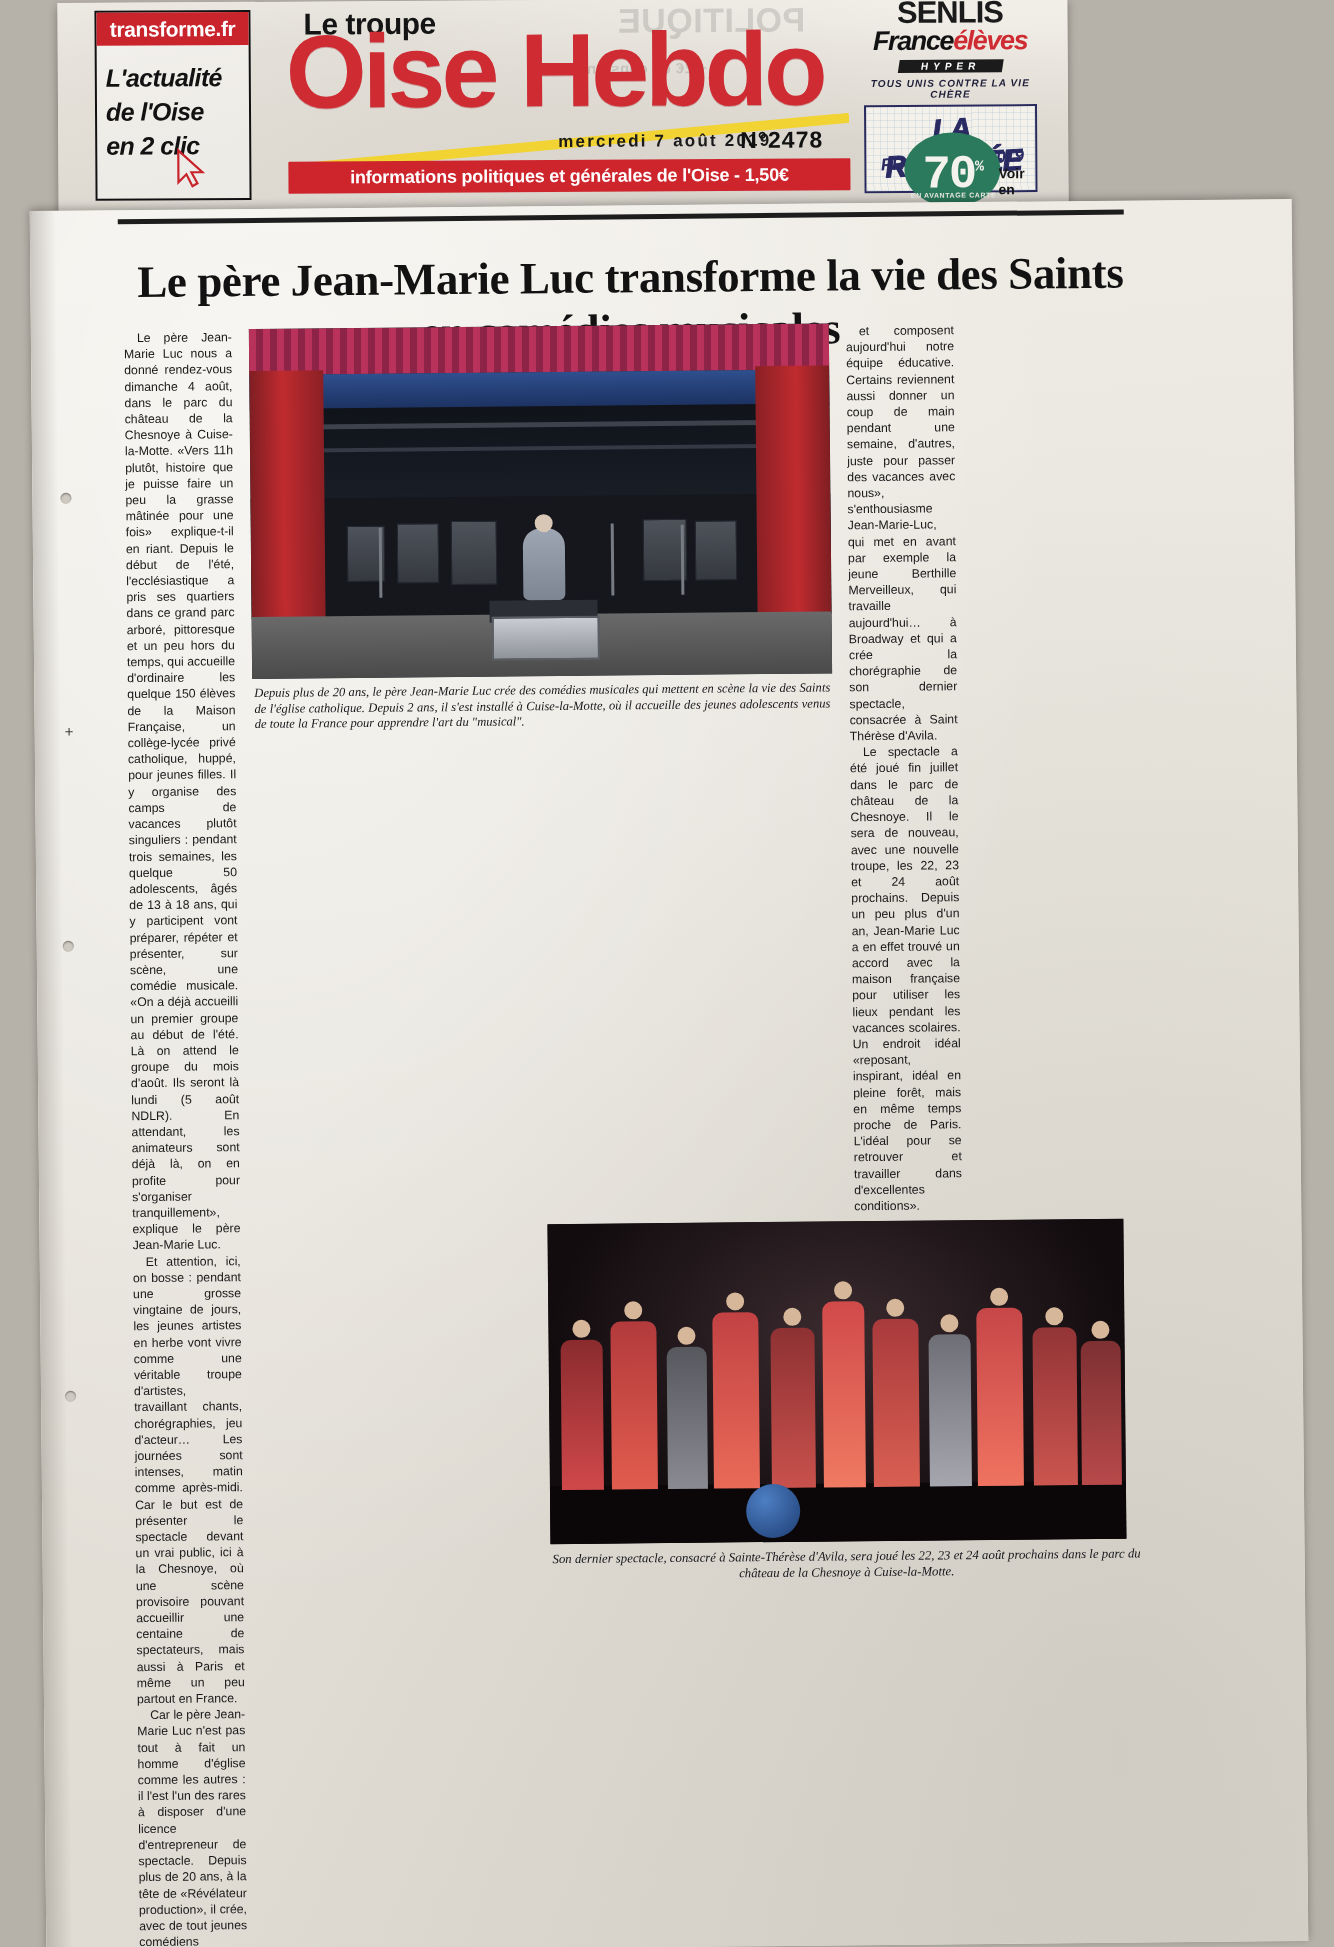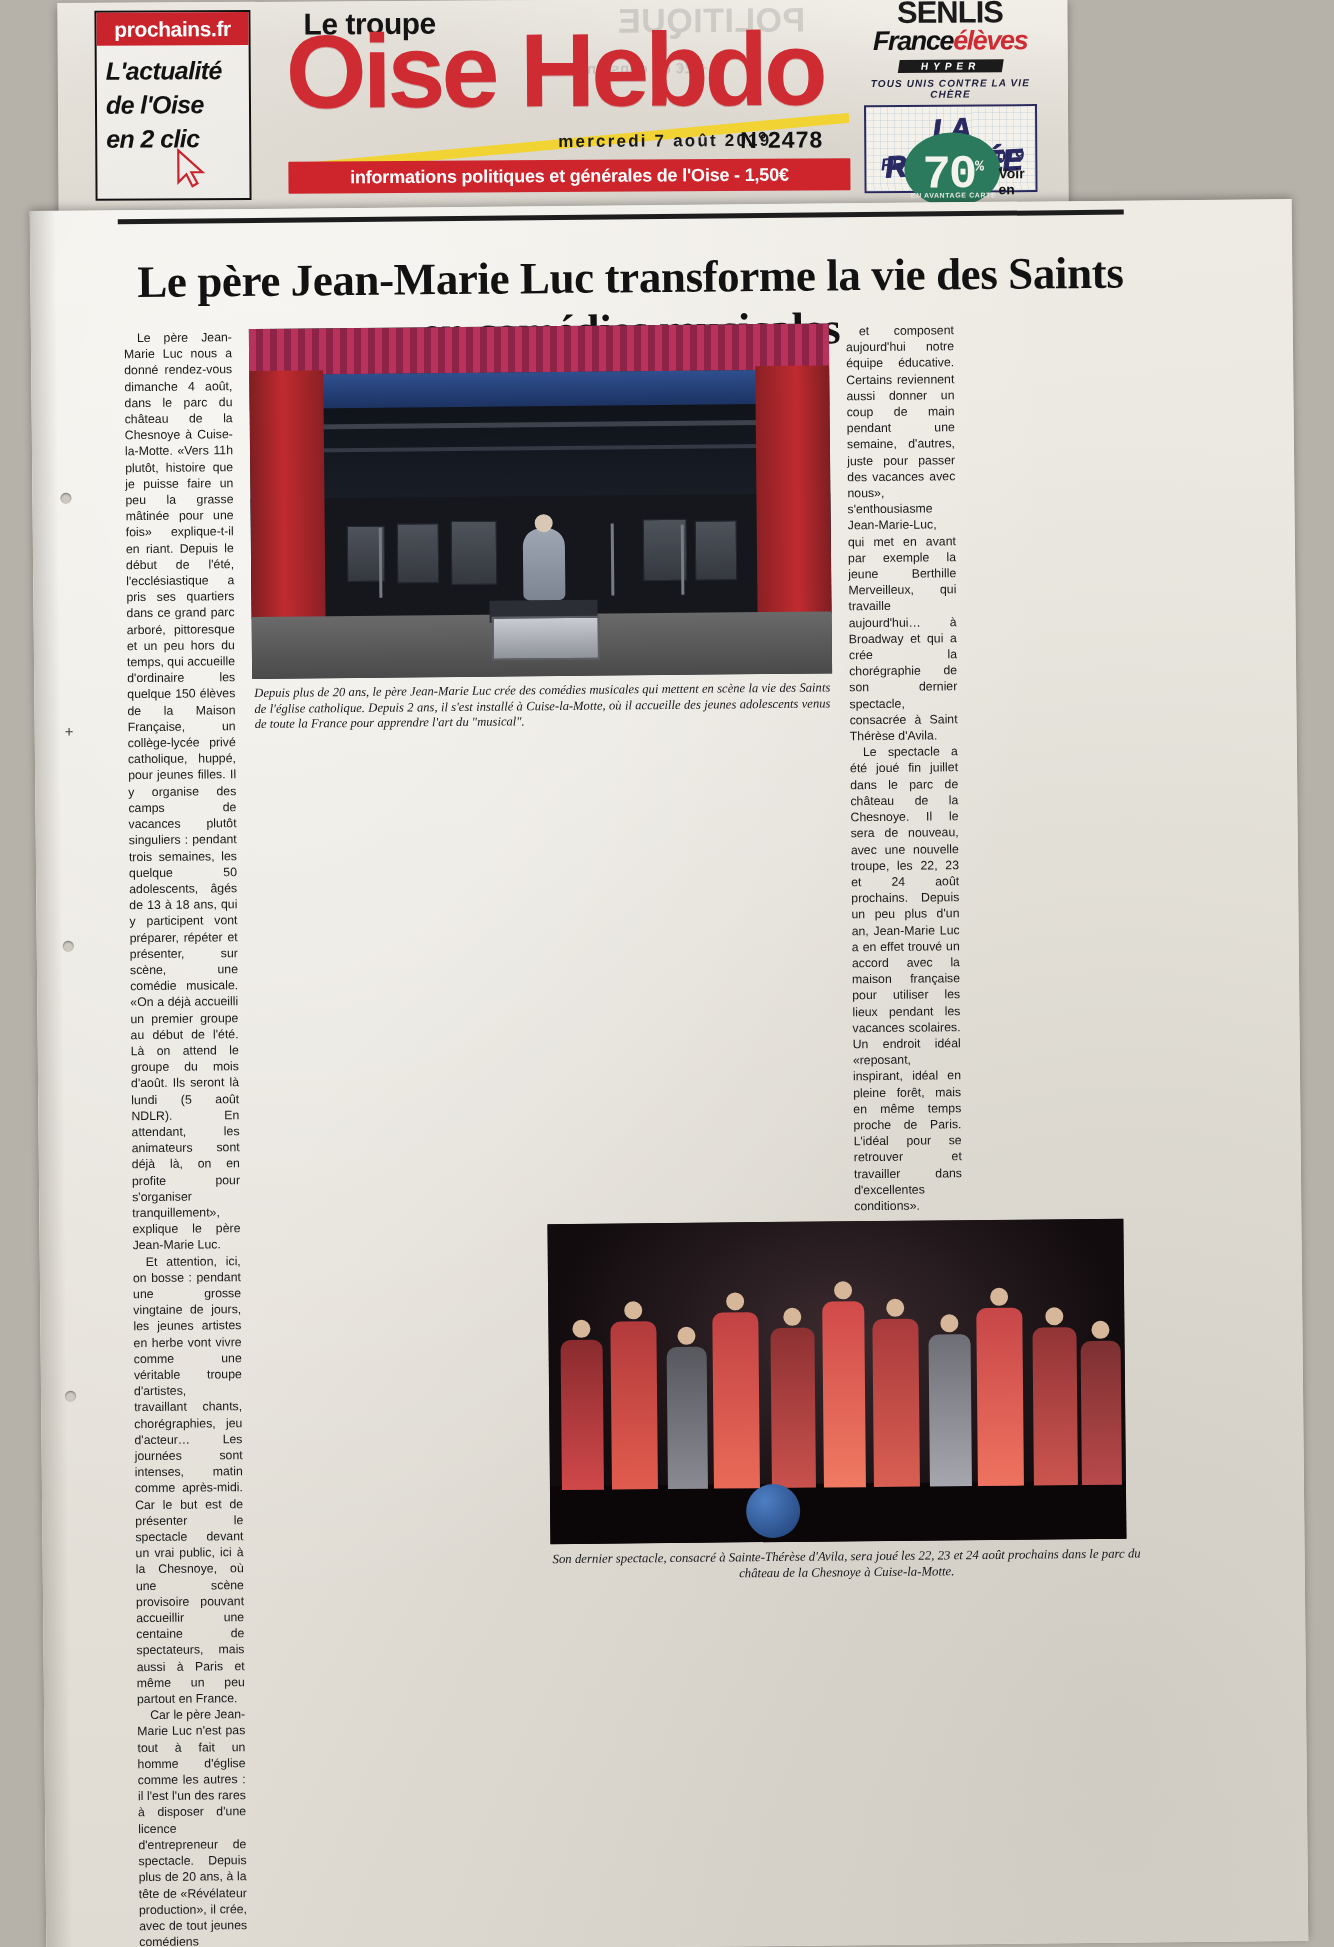--- a/index.html
+++ b/index.html
@@ -67,21 +67,21 @@
 
   .promo-box{
     position:absolute;left:37px;top:8px;width:152px;height:186px;
     border:2px solid #111;background:rgba(255,255,255,.45);
   }
   .promo-url{
     background:#c9232c;color:#fff;font-weight:bold;font-size:21px;
     text-align:center;line-height:33px;height:33px;letter-spacing:-.4px;
     font-family:"Liberation Sans",sans-serif;
   }
-  .promo-lines{padding:8px 6px 0 9px;}
+  .promo-lines{padding:15px 6px 0 9px;}
   .promo-lines div{
     font-style:italic;font-weight:bold;font-size:25px;line-height:34px;
     color:#121212;letter-spacing:-.6px;white-space:nowrap;
   }
   .cursor-arrow{position:absolute;left:118px;top:146px;}
 
   .brand-pre{
     position:absolute;left:246px;top:6px;font-size:30px;font-weight:bold;
     color:#141414;letter-spacing:-.5px;
   }
@@ -254,21 +254,21 @@
 
 <div id="page">
 
   <div class="sheet-top">
     <div class="ghost" style="left:560px;top:2px;font-size:34px;">POLITIQUE</div>
     <div class="ghost" style="left:520px;top:60px;font-size:15px;">+ 2€ de consigne</div>
 
     <div class="masthead">
 
       <div class="promo-box">
-        <div class="promo-url">prochains.fr</div>
+        <div class="promo-url">transforme.fr</div>
         <div class="promo-lines">
           <div>L'actualité</div>
           <div>de l'Oise</div>
           <div>en 2 clic</div>
         </div>
       </div>
       <span class="cursor-arrow">
         <svg width="30" height="40" viewBox="0 0 30 40">
           <path d="M2 2 L2 34 L10 26 L16 38 L21 35 L15 24 L26 24 Z" fill="none" stroke="#c9232c" stroke-width="2.2"></path>
         </svg>

